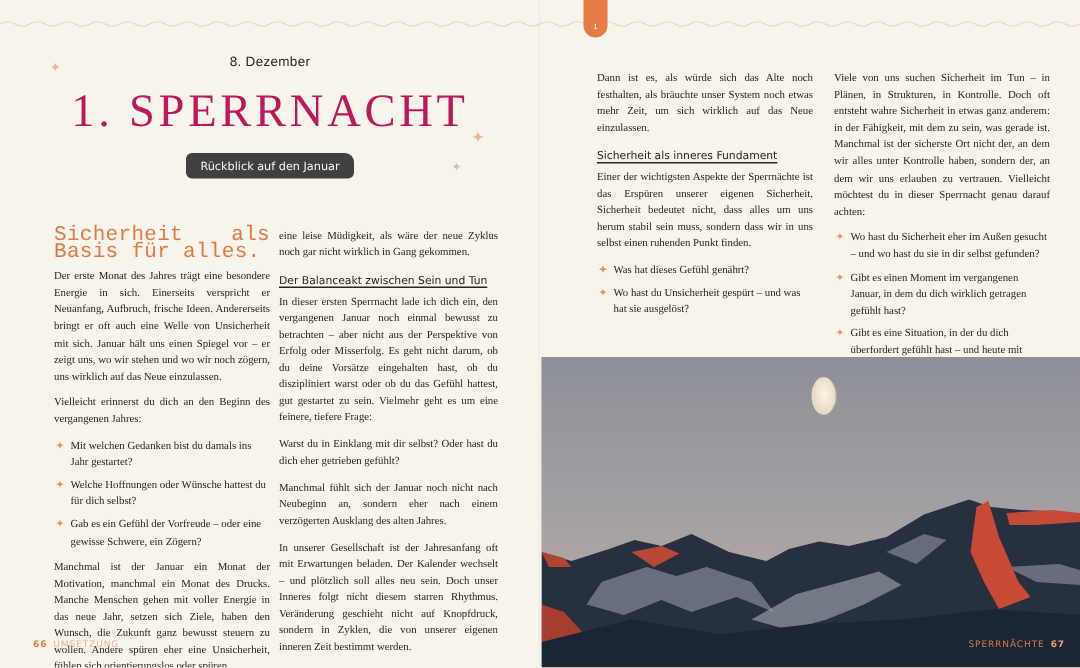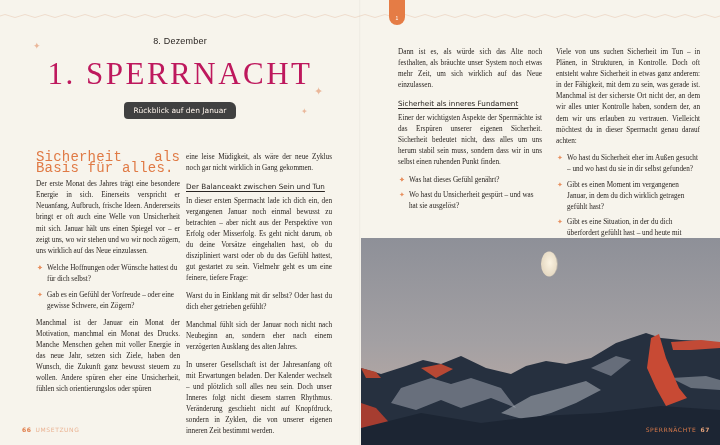--- a/index.html
+++ b/index.html
@@ -61,22 +61,23 @@
     <span class="star" style="left:314px; top:86px; font-size:11px;">✦</span>
     <span class="star" style="left:301px; top:108px; font-size:8px;">✦</span>
 
     <div class="date">8. Dezember</div>
     <h1 class="title">1. SPERRNACHT</h1>
     <div class="pill">Rückblick auf den Januar</div>
 
     <div class="col c1">
       <div class="lead-head">Sicherheit als Basis für alles.</div>
       <p>Der erste Monat des Jahres trägt eine besondere Energie in sich. Einerseits verspricht er Neuanfang, Aufbruch, frische Ideen. Andererseits bringt er oft auch eine Welle von Unsicherheit mit sich. Januar hält uns einen Spiegel vor – er zeigt uns, wo wir stehen und wo wir noch zögern, uns wirklich auf das Neue einzulassen.</p>
+      <p>Vielleicht erinnerst du dich an den Beginn des vergangenen Jahres:</p>
       <ul>
-        <li><span class="bullet">✦</span></li>
+        <li><span class="bullet">✦</span><span>Mit welchen Gedanken bist du damals ins Jahr gestartet?</span></li>
         <li><span class="bullet">✦</span><span>Welche Hoffnungen oder Wünsche hattest du für dich selbst?</span></li>
         <li><span class="bullet">✦</span><span>Gab es ein Gefühl der Vorfreude – oder eine gewisse Schwere, ein Zögern?</span></li>
       </ul>
       <p>Manchmal ist der Januar ein Monat der Motivation, manchmal ein Monat des Drucks. Manche Menschen gehen mit voller Energie in das neue Jahr, setzen sich Ziele, haben den Wunsch, die Zukunft ganz bewusst steuern zu wollen. Andere spüren eher eine Unsicherheit, fühlen sich orientierungslos oder spüren</p>
     </div>
 
     <div class="col c2">
       <p>eine leise Müdigkeit, als wäre der neue Zyklus noch gar nicht wirklich in Gang gekommen.</p>
       <div class="sub-head">Der Balanceakt zwischen Sein und Tun</div>
       <p>In dieser ersten Sperrnacht lade ich dich ein, den vergangenen Januar noch einmal bewusst zu betrachten – aber nicht aus der Perspektive von Erfolg oder Misserfolg. Es geht nicht darum, ob du deine Vorsätze eingehalten hast, ob du diszipliniert warst oder ob du das Gefühl hattest, gut gestartet zu sein. Vielmehr geht es um eine feinere, tiefere Frage:</p>

